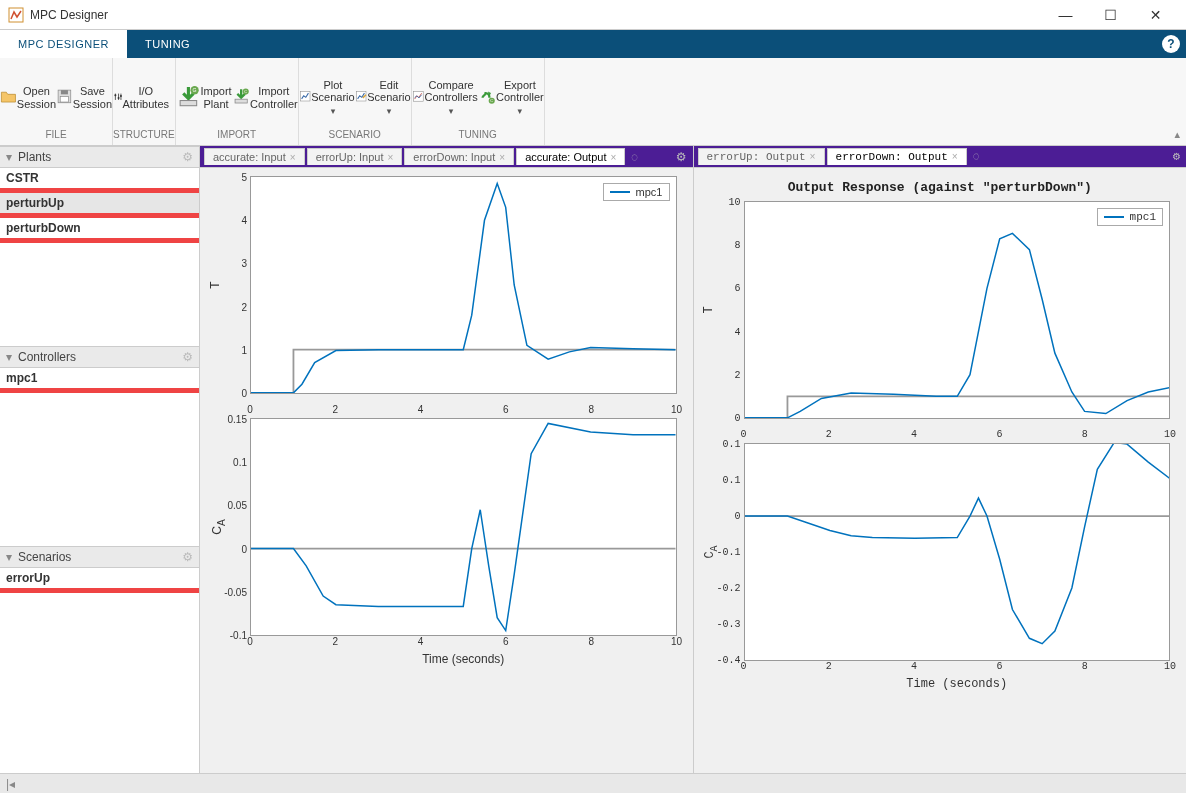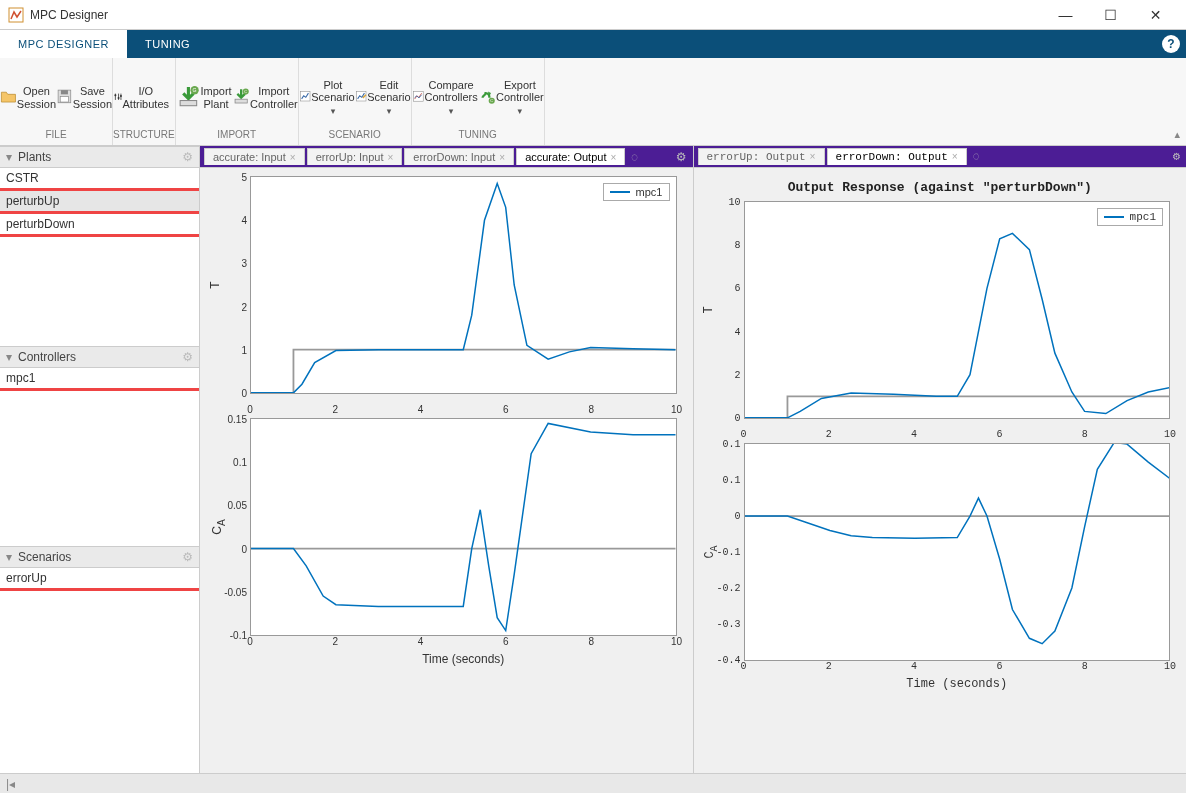--- a/index.html
+++ b/index.html
@@ -32,21 +32,21 @@
   .ribbon .corner{position:absolute;right:6px;bottom:4px;color:#888;font-size:11px;}
   
   
   .main { display:flex; height:calc(793px - 30px - 28px - 88px - 20px);}
   .sidebar { width:200px; background:#fff; border-right:1px solid #ccc; display:flex; flex-direction:column;}
   .panelhead { background:#eaeaea; border-bottom:1px solid #ccc; border-top:1px solid #ccc; height:22px; display:flex; align-items:center; padding:0 6px; font-size:12px; color:#444;}
   .panelhead .tri{width:12px;color:#888;}
   .panelhead .nm{flex:1;}
   .panelhead .gear{color:#bbb;font-size:12px;}
   .list { flex:1; overflow:auto; background:#fff;}
-  .list .item{padding:3px 6px; border-bottom:3px solid #ef4444; font-size:12px; cursor:default;}
+  .list .item{padding:3px 6px; border-bottom:5px solid #ef4444; font-size:12px; cursor:default;font-weight:bold;}
   .list .item.sel{background:#e6e6e6;}
   .panelblock{display:flex;flex-direction:column;}
   
   
   .plotarea{flex:1; display:flex;}
   .plotcol{flex:1; display:flex;flex-direction:column; border-right:1px solid #ccc;}
   .plotcol:last-child{border-right:none;font-family:Liberation Mono, monospace;}
   .tabbar{height:22px; background:#4c1d95; border-bottom:1px solid #ccc; display:flex; align-items:center; padding-left:4px;}
   .tabbar .ptab{padding:2px 8px; font-size:11px; background:#f3f3f3; border:1px solid #ccc; border-bottom:none; margin-right:2px; color:#666; display:flex; align-items:center; gap:4px; cursor:default;}
   .tabbar .ptab .x{color:#aaa;font-size:10px;}

